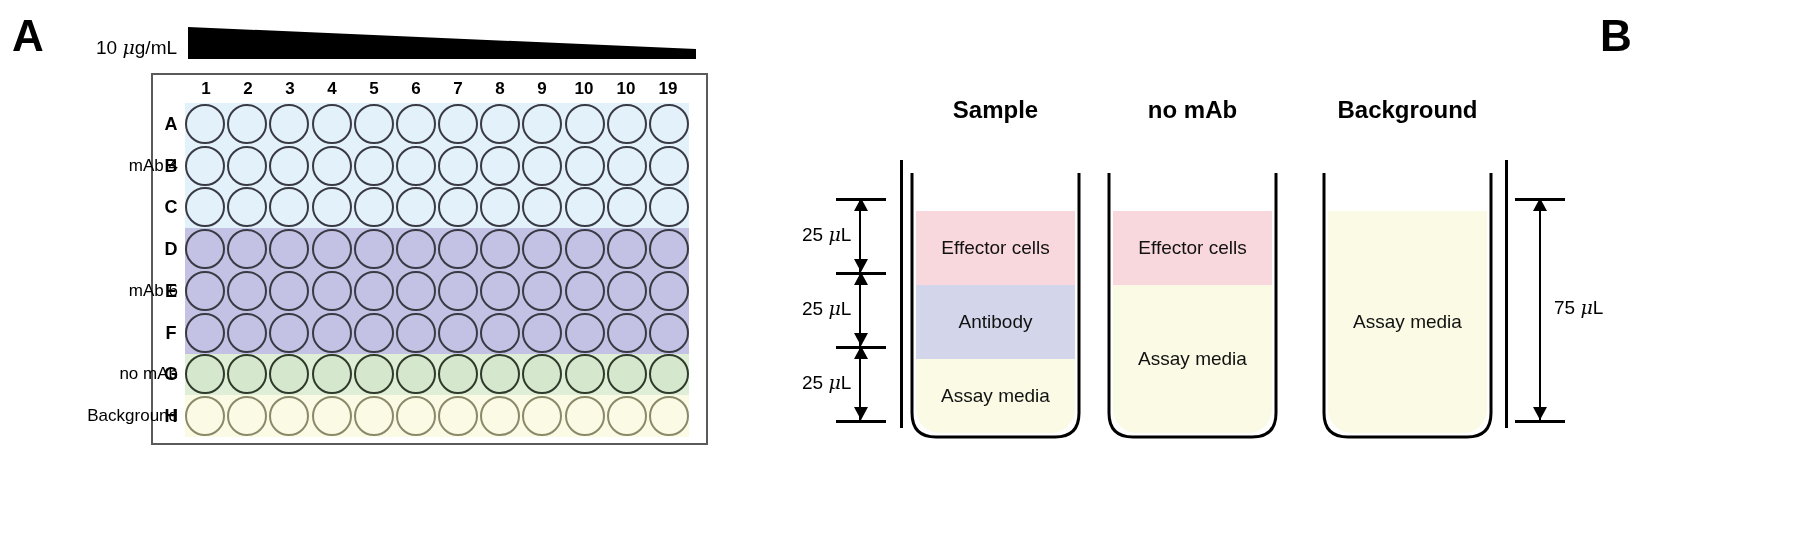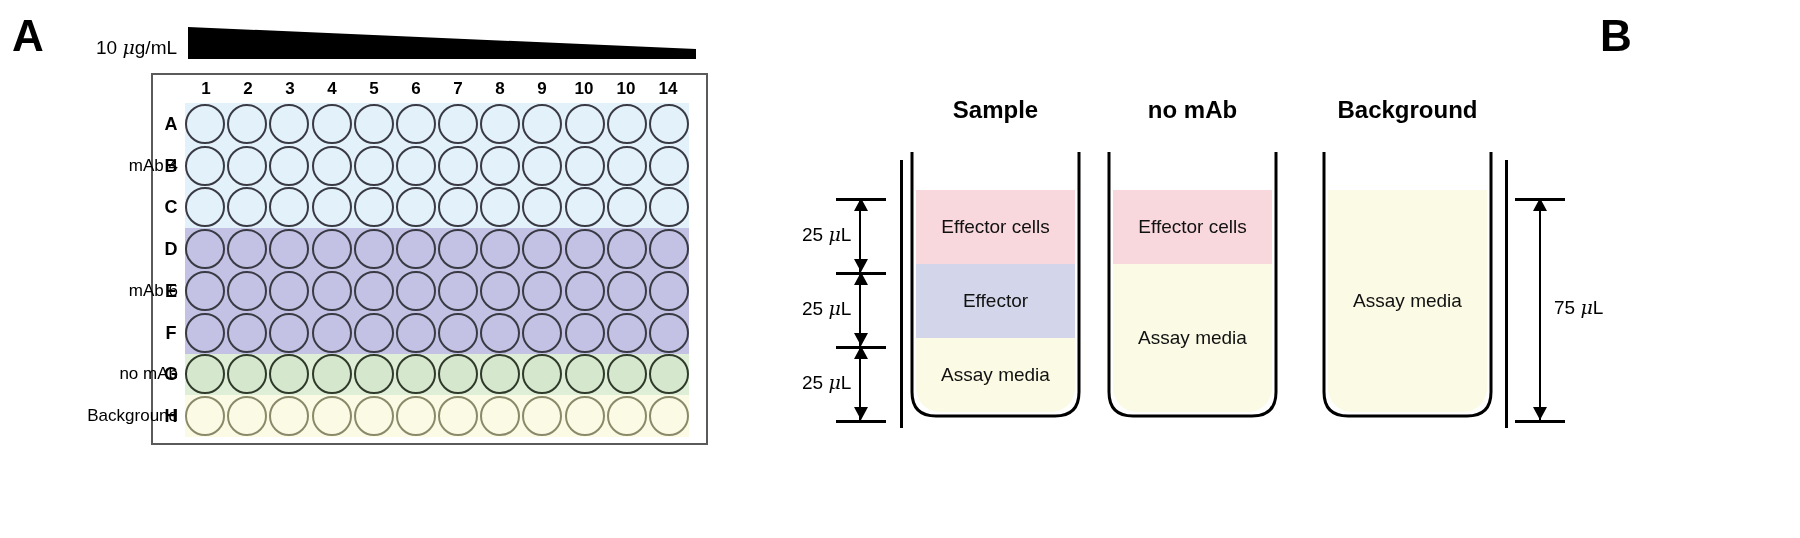--- a/index.html
+++ b/index.html
@@ -151,21 +151,21 @@
     top: 96px;
     font-size: 24px;
     font-weight: bold;
     text-align: center;
     white-space: nowrap;
     color: #000;
   }
 
   .well-vessel {
     position: absolute;
-    top: 152px;
+    top: 173px;
     width: 175px;
     height: 268px;
   }
   .vessel-svg { position: absolute; left: 0; top: 0; }
   .vessel-contents {
     position: absolute;
     left: 8px;
     top: 38px;
     width: 159px;
     height: 222px;
@@ -225,21 +225,21 @@
         <div class="col-head">2</div>
         <div class="col-head">3</div>
         <div class="col-head">4</div>
         <div class="col-head">5</div>
         <div class="col-head">6</div>
         <div class="col-head">7</div>
         <div class="col-head">8</div>
         <div class="col-head">9</div>
         <div class="col-head">10</div>
         <div class="col-head">10</div>
-        <div class="col-head">14</div>
+        <div class="col-head">19</div>
       </div>
 
     <div id="row-label-col">
         <div class="group-label" style="top: 51.625px; line-height: 22px;">mAb 4</div>
         <div class="group-label" style="top: 176.875px; line-height: 22px;">mAb 6</div>
         <div class="group-label" style="top: 260.375px; line-height: 22px;">no mAb</div>
         <div class="group-label" style="top: 302.125px; line-height: 22px;">Background</div>
       </div>
 
     <div id="row-letter-col">
@@ -383,21 +383,21 @@
         <div class="well-title" style="left: 305px; width: 175px;">no mAb</div>
         <div class="well-title" style="left: 520px; width: 175px;">Background</div>
       </div>
     <div id="b-wells">
         <div class="well-vessel" style="left: 108px;">
           <svg class="vessel-svg" width="175" height="268" viewBox="0 0 175 268">
             <path d="M4,0 L4,240 Q4,264 28,264 L147,264 Q171,264 171,240 L171,0" fill="none" stroke="#000" stroke-width="3"></path>
           </svg>
           <div class="vessel-contents">
             <div class="layer" style="height: 74px; background: rgb(248, 215, 221);">Effector cells</div>
-            <div class="layer" style="height: 74px; background: rgb(211, 214, 234);">Effector</div>
+            <div class="layer" style="height: 74px; background: rgb(211, 214, 234);">Antibody</div>
             <div class="layer" style="height: 74px; background: rgb(251, 250, 228);">Assay media</div>
           </div>
         </div>
         <div class="well-vessel" style="left: 305px;">
           <svg class="vessel-svg" width="175" height="268" viewBox="0 0 175 268">
             <path d="M4,0 L4,240 Q4,264 28,264 L147,264 Q171,264 171,240 L171,0" fill="none" stroke="#000" stroke-width="3"></path>
           </svg>
           <div class="vessel-contents">
             <div class="layer" style="height: 74px; background: rgb(248, 215, 221);">Effector cells</div>
             <div class="layer" style="height: 148px; background: rgb(251, 250, 228);">Assay media</div>

